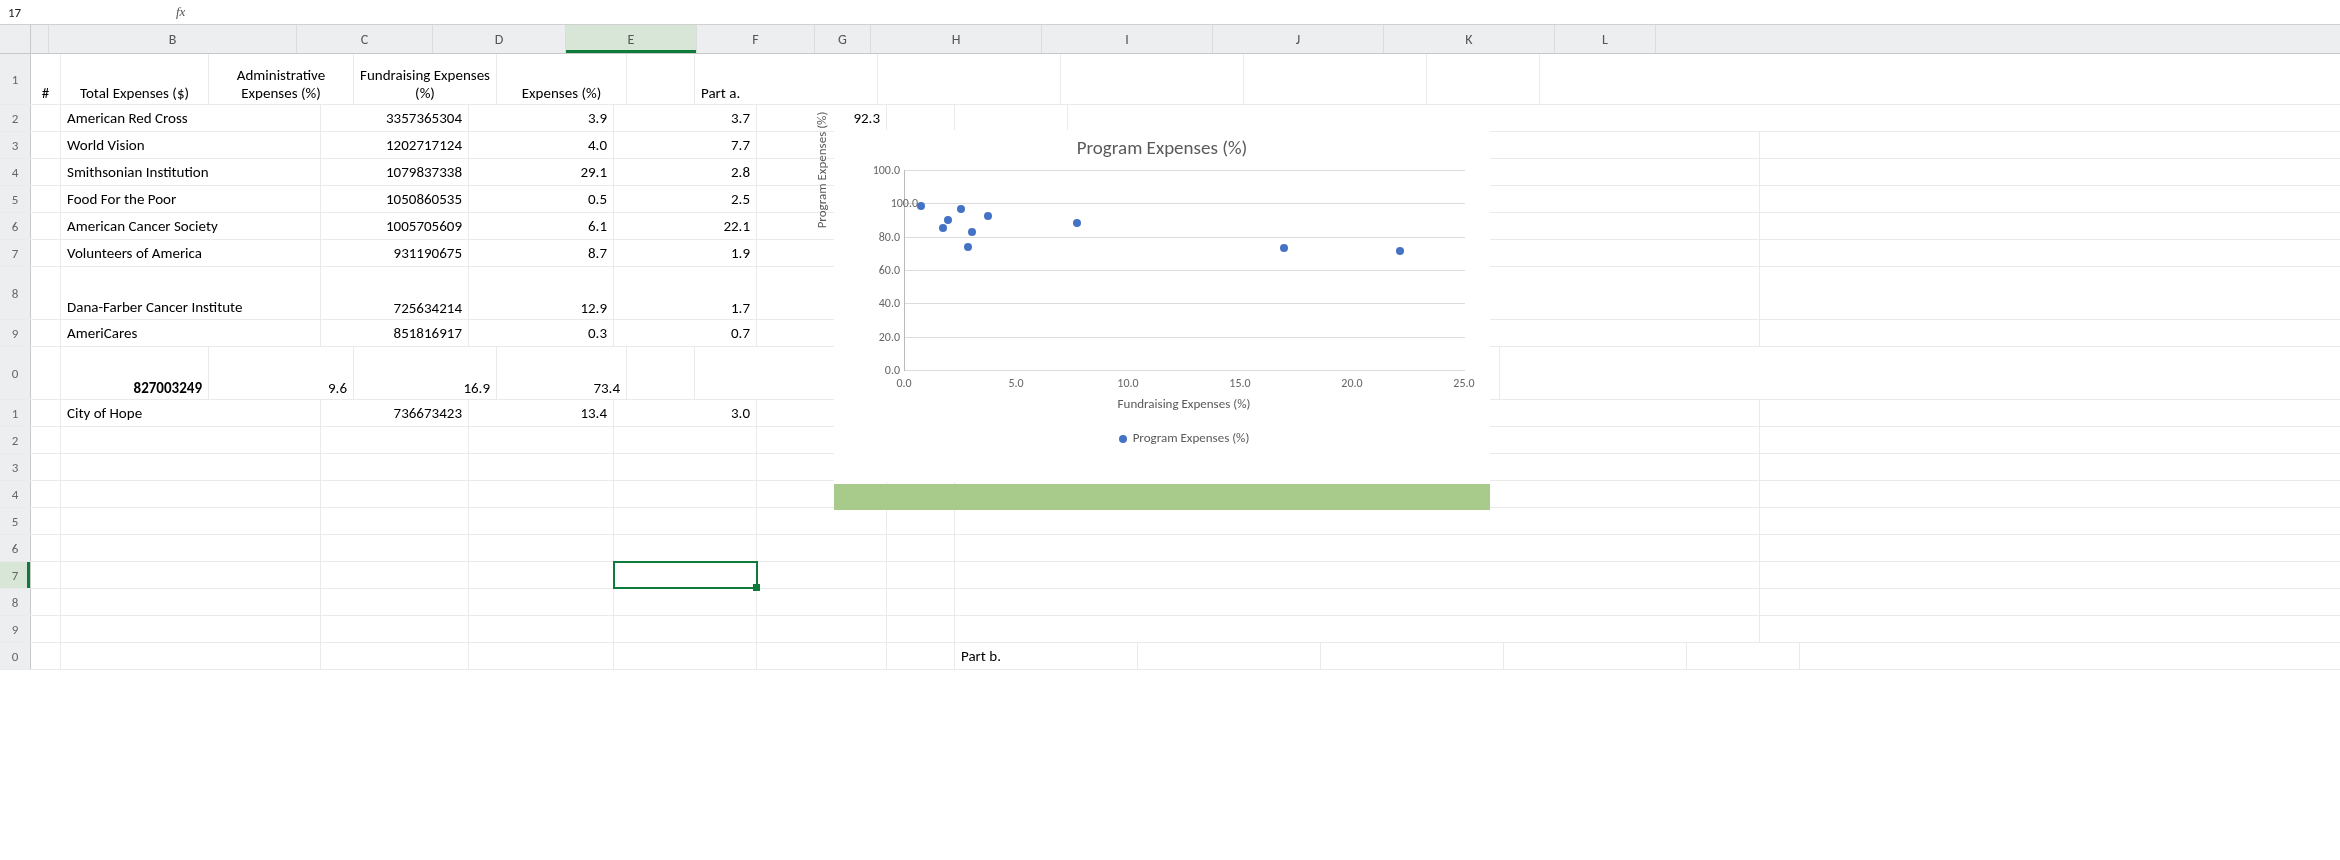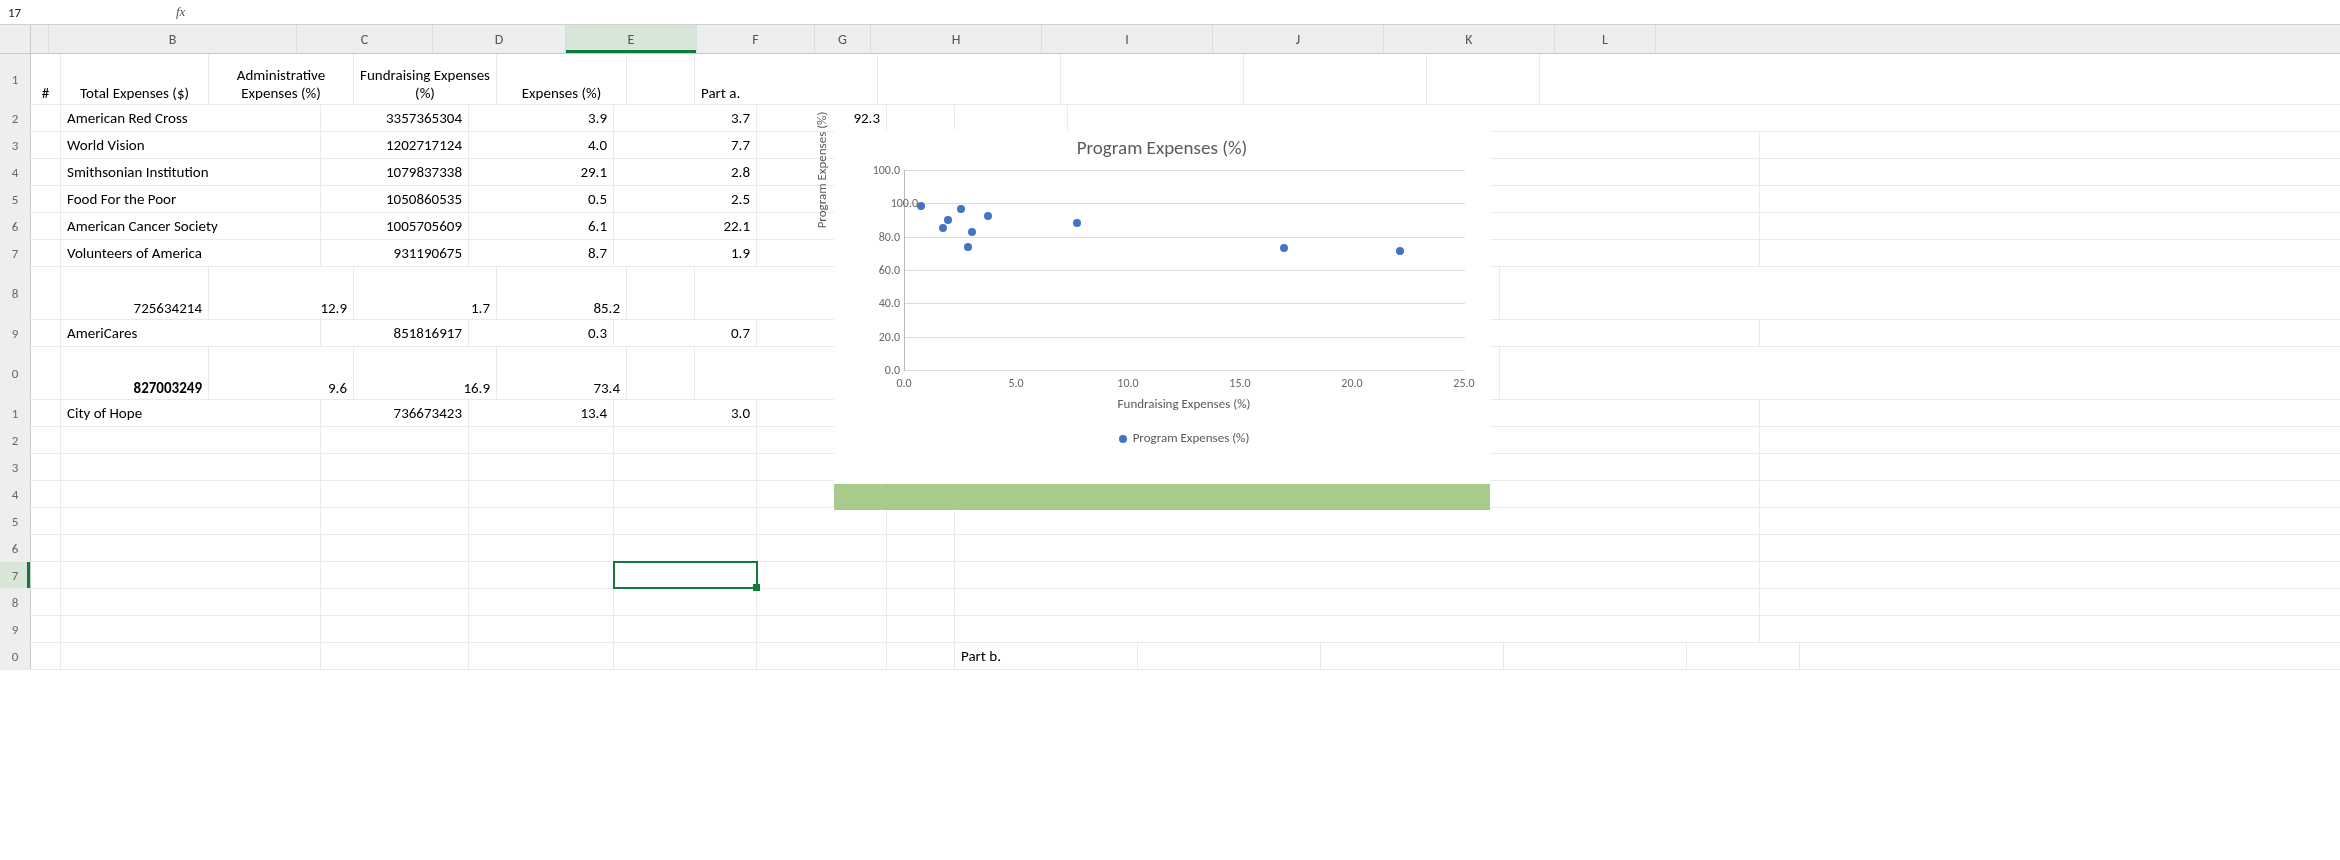--- a/index.html
+++ b/index.html
@@ -301,20 +301,21 @@
       <div class="cell cE right">1.9</div>
       <div class="cell cF right">89.8</div>
       <div class="cell cG"></div>
       <div class="cell" style="width:680px;border-right:none;"></div>
       <div class="cell cL"></div>
     </div>
 
     <div class="row h2">
       <div class="row-gutter">8</div>
       <div class="cell cA"></div>
+      <div class="cell cB wrap" style="align-items:flex-end;">Dana-Farber Cancer Institute</div>
       <div class="cell cC right" style="align-items:flex-end;">725634214</div>
       <div class="cell cD right" style="align-items:flex-end;text-align:right;">12.9</div>
       <div class="cell cE right" style="align-items:flex-end;">1.7</div>
       <div class="cell cF right" style="align-items:flex-end;">85.2</div>
       <div class="cell cG"></div>
       <div class="cell" style="width:680px;border-right:none;"></div>
       <div class="cell cL"></div>
     </div>
 
     <div class="row">

